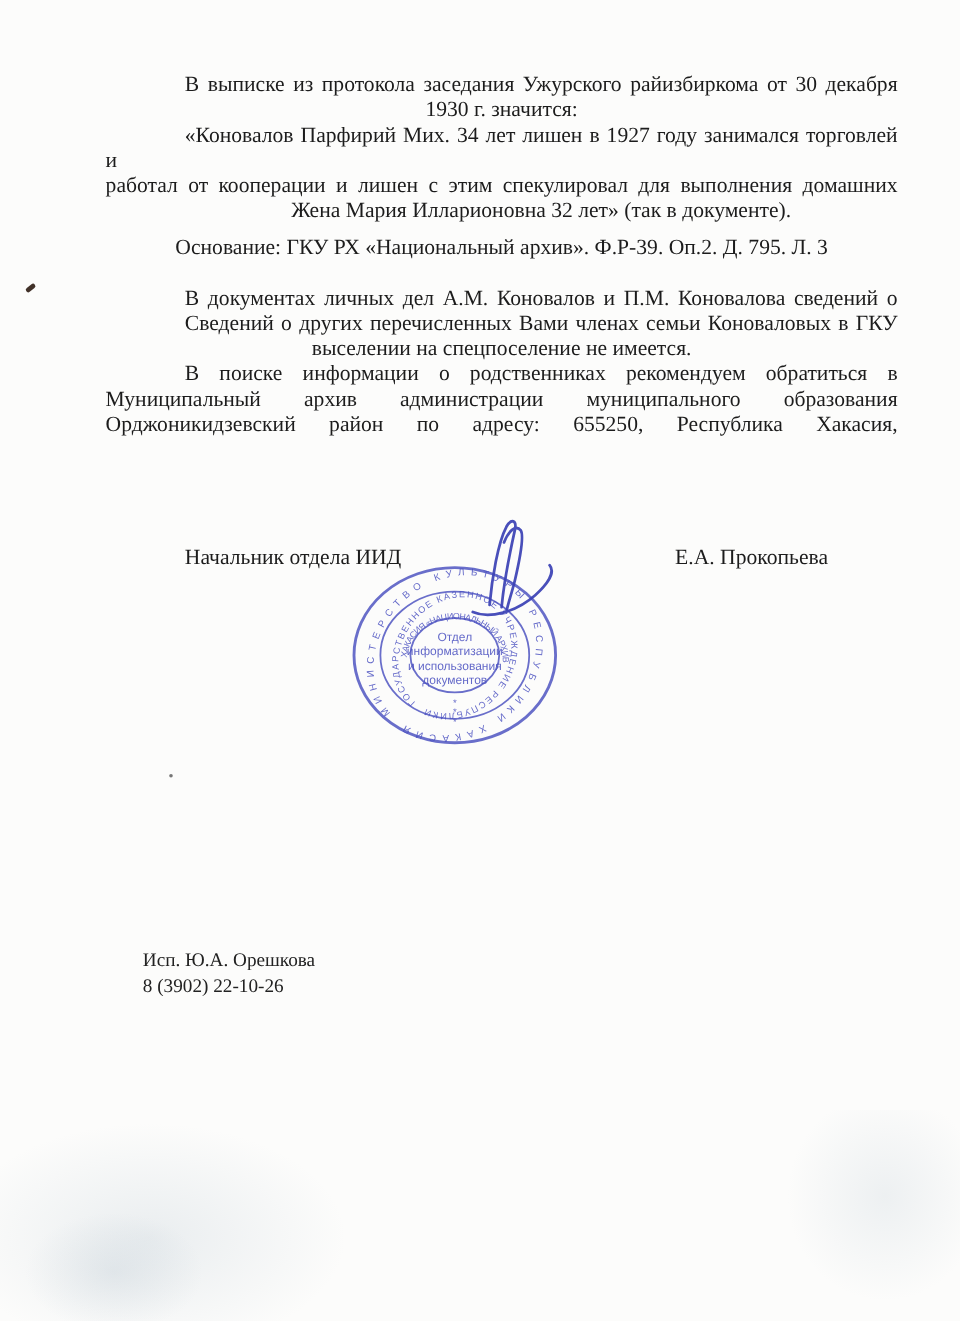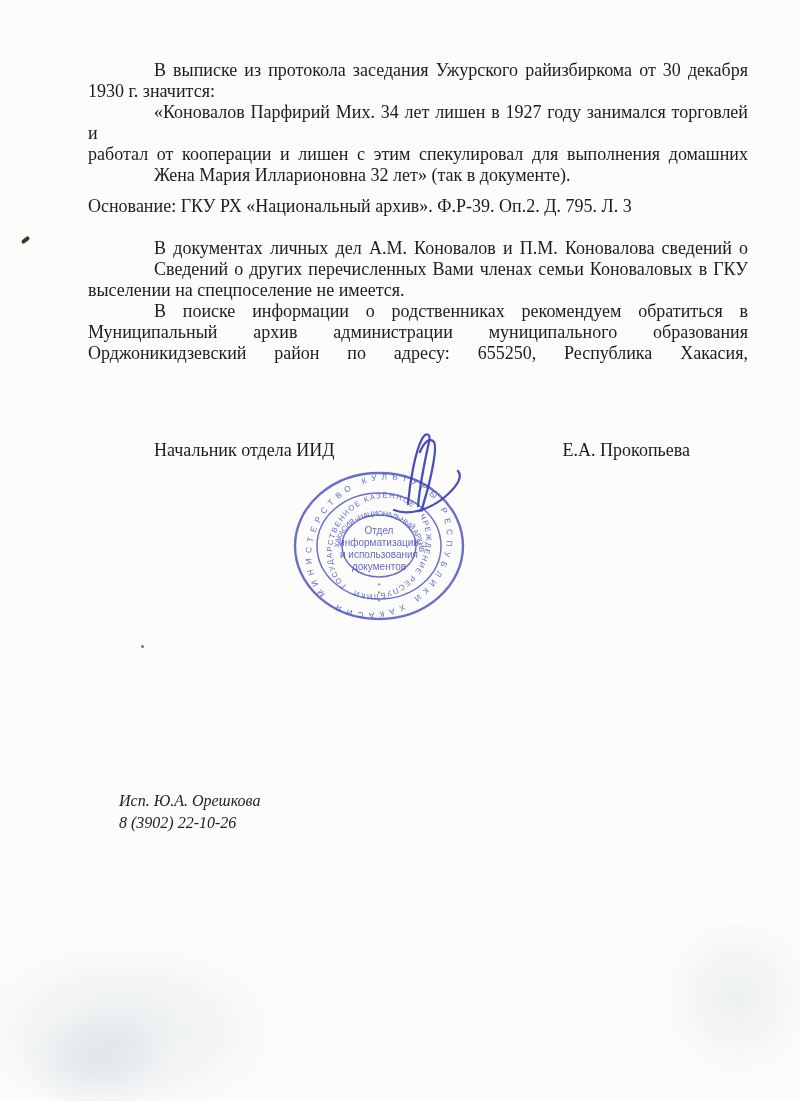--- a/index.html
+++ b/index.html
@@ -7,34 +7,34 @@
     width:800px;height:1101px;position:relative;
     background:#fcfcfb;overflow:hidden;
     font-family:"Liberation Serif","DejaVu Serif",serif;
     color:#1c1c1c;
   }
   .sheet{position:absolute;inset:0;}
   .textblock{
     position:absolute;left:88px;top:60px;width:660px;
     font-size:18px;line-height:21px;
   }
-  .ln{white-space:normal;}
+  .ln{white-space:normal;text-align:center;}
   .ln.j{text-align:justify;text-align-last:justify;}
   .ln.ind{text-indent:66px;}
   .gap-sm{height:10px;}
   .gap-md{height:21px;}
   .sigrow{
-    position:absolute;left:88px;top:440px;width:660px;height:22px;
+    position:absolute;left:88px;top:454px;width:660px;height:22px;
     font-size:18px;
   }
   .sigrow .left{position:absolute;left:66px;top:0;}
   .sigrow .right{position:absolute;right:58px;top:0;}
   .footer{
     position:absolute;left:119px;top:790px;
-    font-size:16px;line-height:22px;color:#222;font-style:italic;
+    font-size:16px;line-height:22px;color:#222;
   }
   .stamp-wrap{position:absolute;left:291px;top:468px;width:176px;height:158px;}
   .sig-wrap{position:absolute;left:330px;top:422px;width:150px;height:102px;}
   .fleck{
     position:absolute;left:21px;top:238px;width:9px;height:4px;
     background:#2c1b12;border-radius:2px;transform:rotate(-38deg);opacity:.9;
   }
   .dot{
     position:absolute;left:141px;top:645px;width:3px;height:3px;
     background:#4a4a4a;border-radius:50%;opacity:.75;

